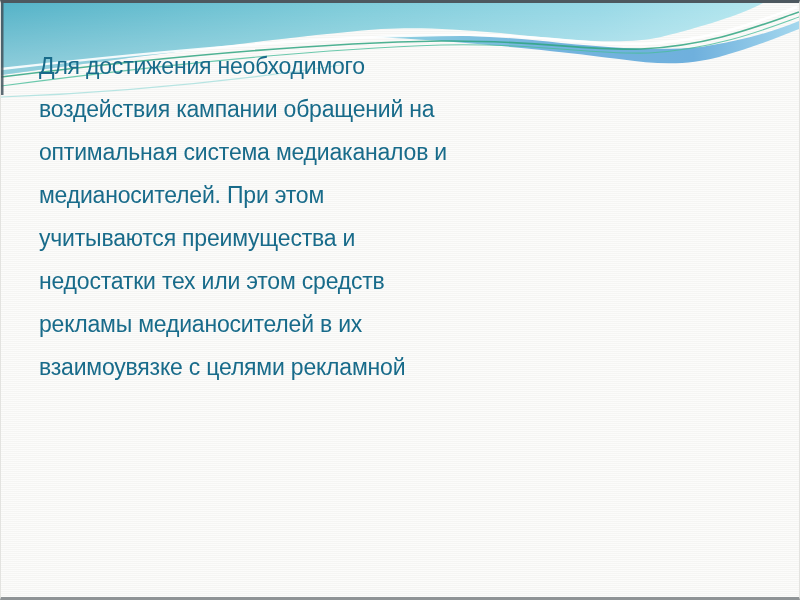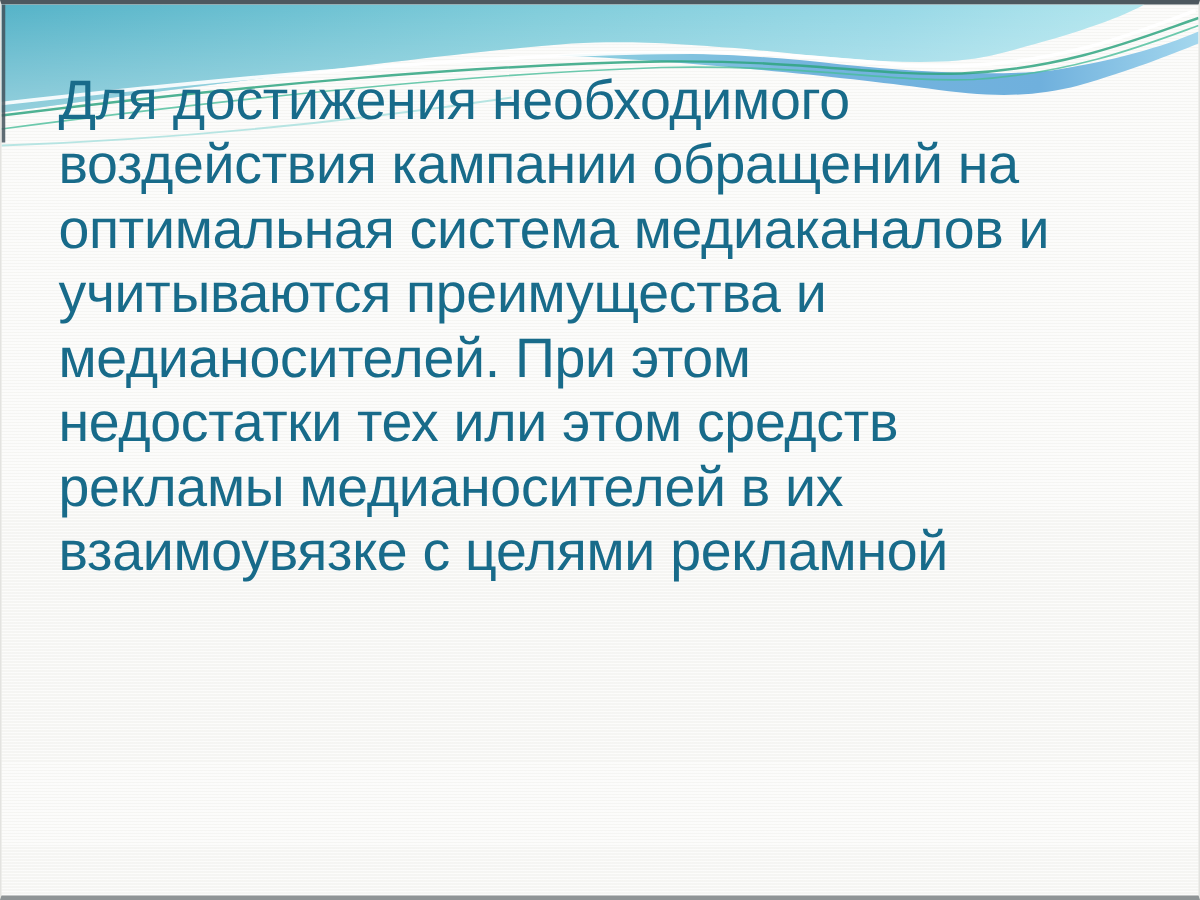--- a/index.html
+++ b/index.html
@@ -21,21 +21,21 @@
       var(--bg-color);
     border-top:3px solid var(--border-top);
     border-bottom:3px solid var(--border-bottom);
     border-left:1px solid #e3e3e0;
     border-right:1px solid #e3e3e0;
     box-sizing:border-box;
   }
   .wave-svg{position:absolute;top:0;left:0;display:block;}
   .slide-text{
     position:absolute;left:38px;top:42px;width:745px;
-    font-size:37px;line-height:43px;color:var(--text-color);
+    font-size:23px;line-height:43px;color:var(--text-color);
     letter-spacing:-0.2px;
   }
   .text-line{white-space:nowrap;}
   .seg{font-weight:400;}
   .seg.bold{font-weight:400;text-align:center;}
 </style>
 </head>
 <body>
 
 <div class="slide">
@@ -74,20 +74,20 @@
     <path d="M0,83 C160,62 320,46 440,42 C540,40 590,52 648,50 C715,46 765,26 798,14" fill="none" stroke="#49bd9a" stroke-width="1.1" stroke-opacity="0.8"></path>
     <path d="M0,94 C110,90 220,80 340,62" fill="none" stroke="#9adbd8" stroke-width="1.2" stroke-opacity="0.7"></path>
 
     <rect x="0" y="0" width="2.5" height="92" fill="#43525c" opacity="0.85"></rect>
   </svg>
 
   <div class="slide-text">
       <div class="text-line"><span class="seg">Для достижения необходимого</span></div>
       <div class="text-line"><span class="seg">воздействия кампании обращений на</span></div>
       <div class="text-line"><span class="seg bold">оптимальная система медиаканалов и</span></div>
+      <div class="text-line"><span class="seg bold">медианосителей.</span><span class="seg"> При этом</span></div>
       <div class="text-line"><span class="seg">учитываются преимущества и</span></div>
-      <div class="text-line"><span class="seg bold">медианосителей.</span><span class="seg"> При этом</span></div>
       <div class="text-line"><span class="seg">недостатки тех или этом средств</span></div>
       <div class="text-line"><span class="seg">рекламы медианосителей в их</span></div>
       <div class="text-line"><span class="seg">взаимоувязке с целями рекламной</span></div>
     </div>
 
 </div>
 
 </body></html>

